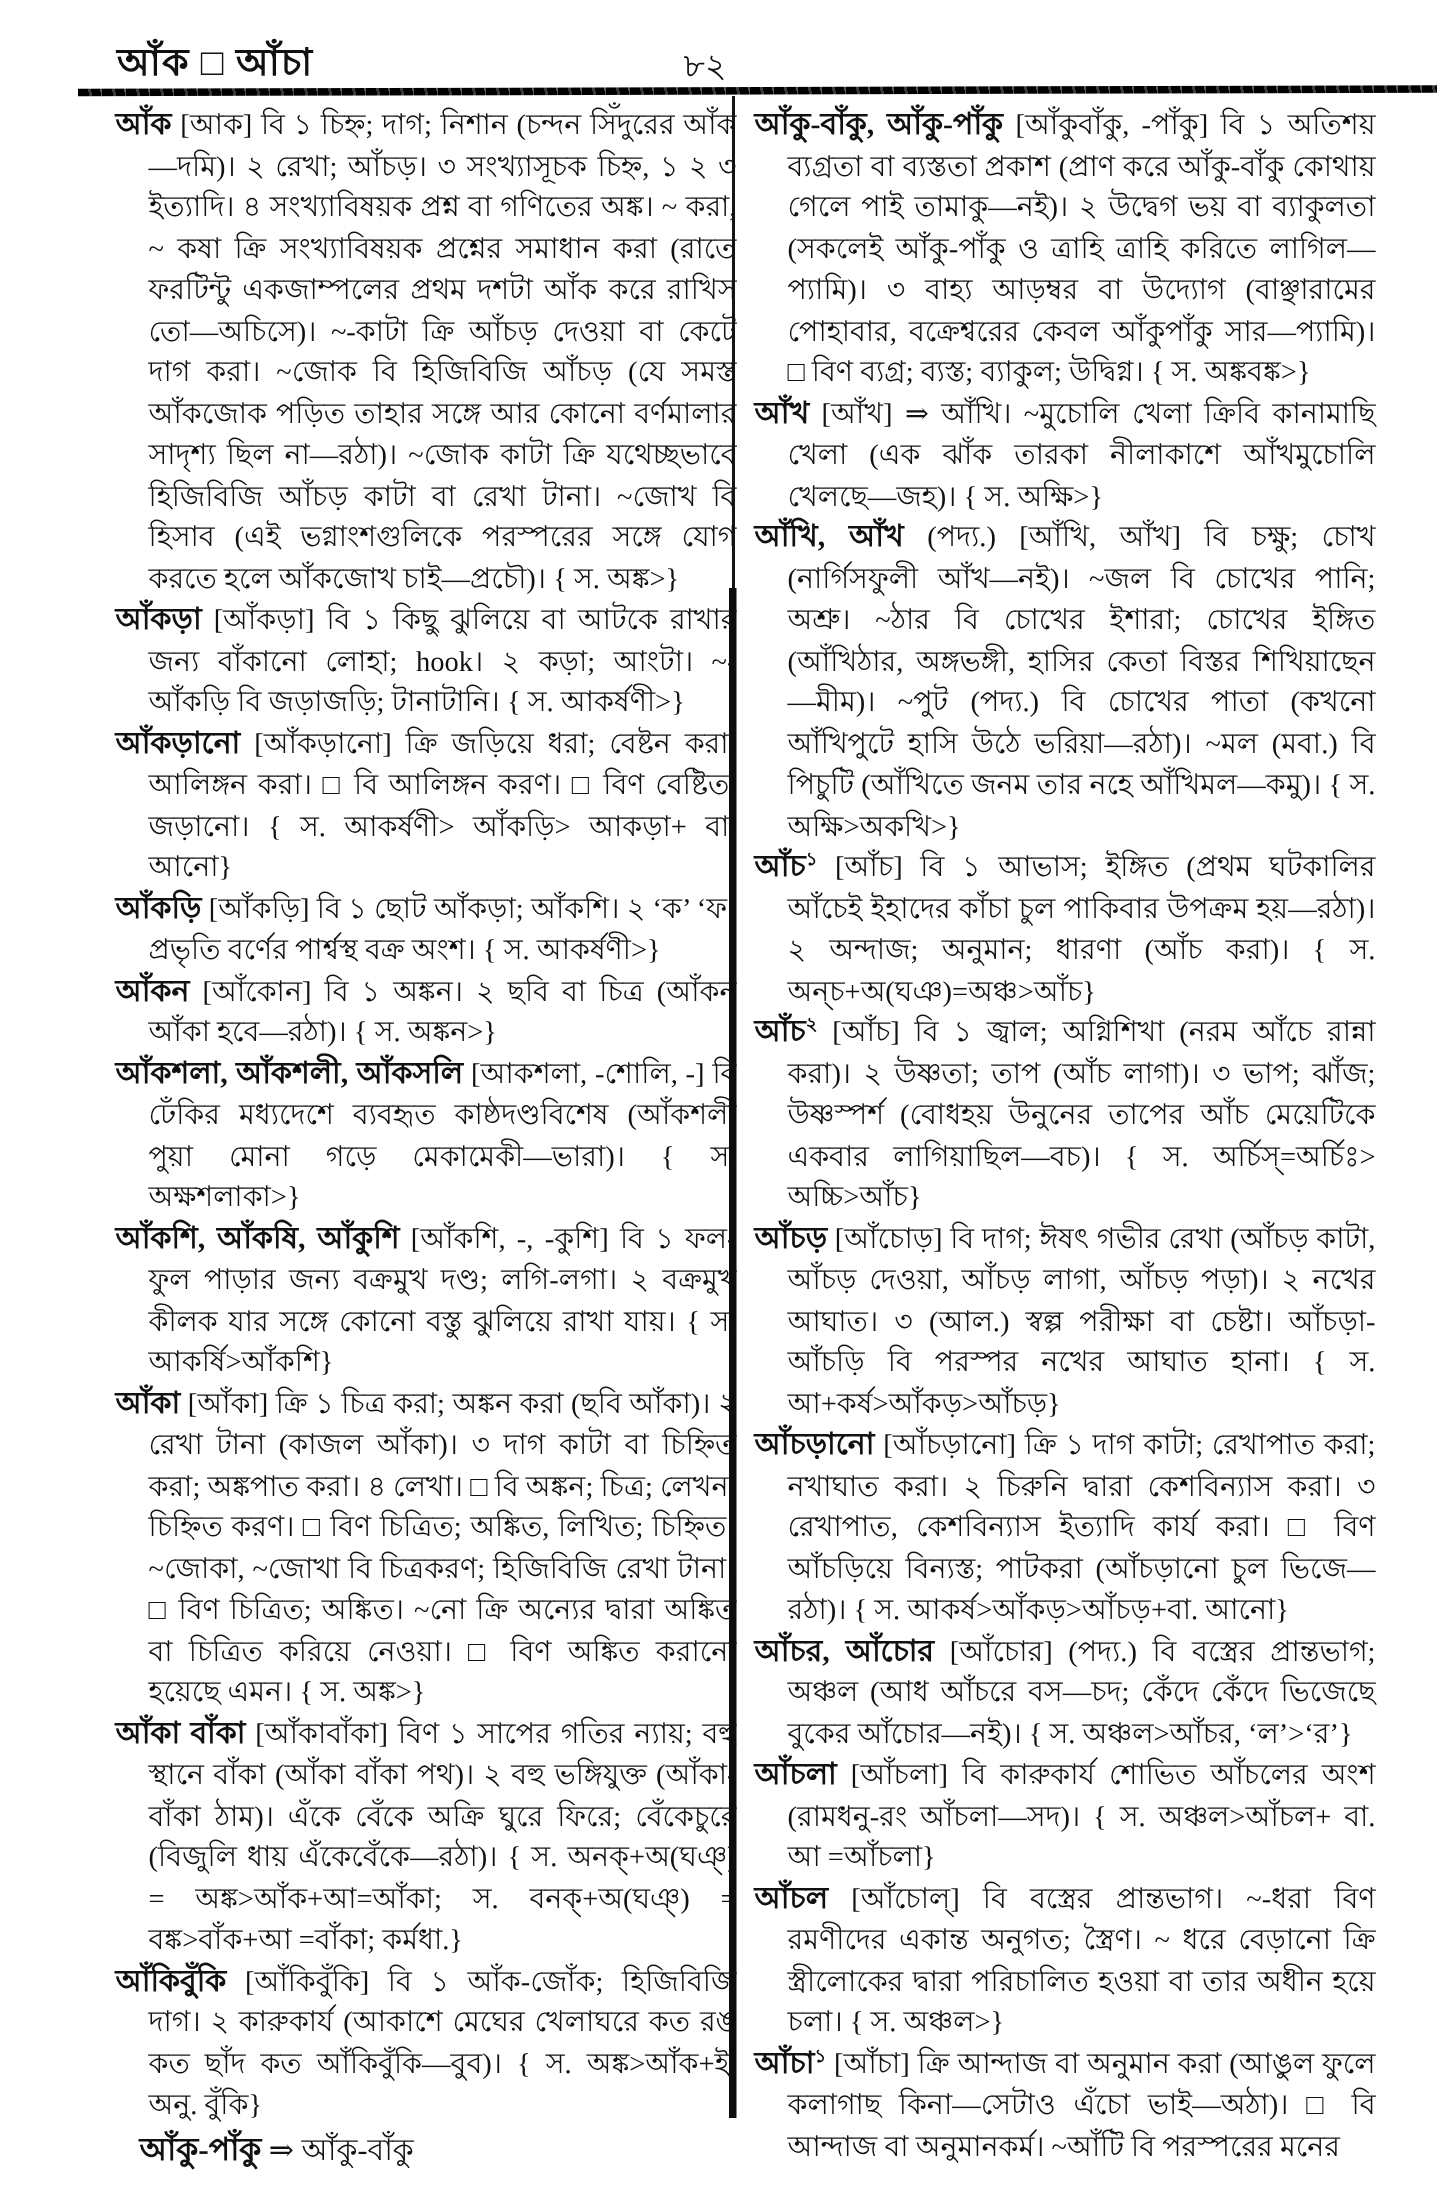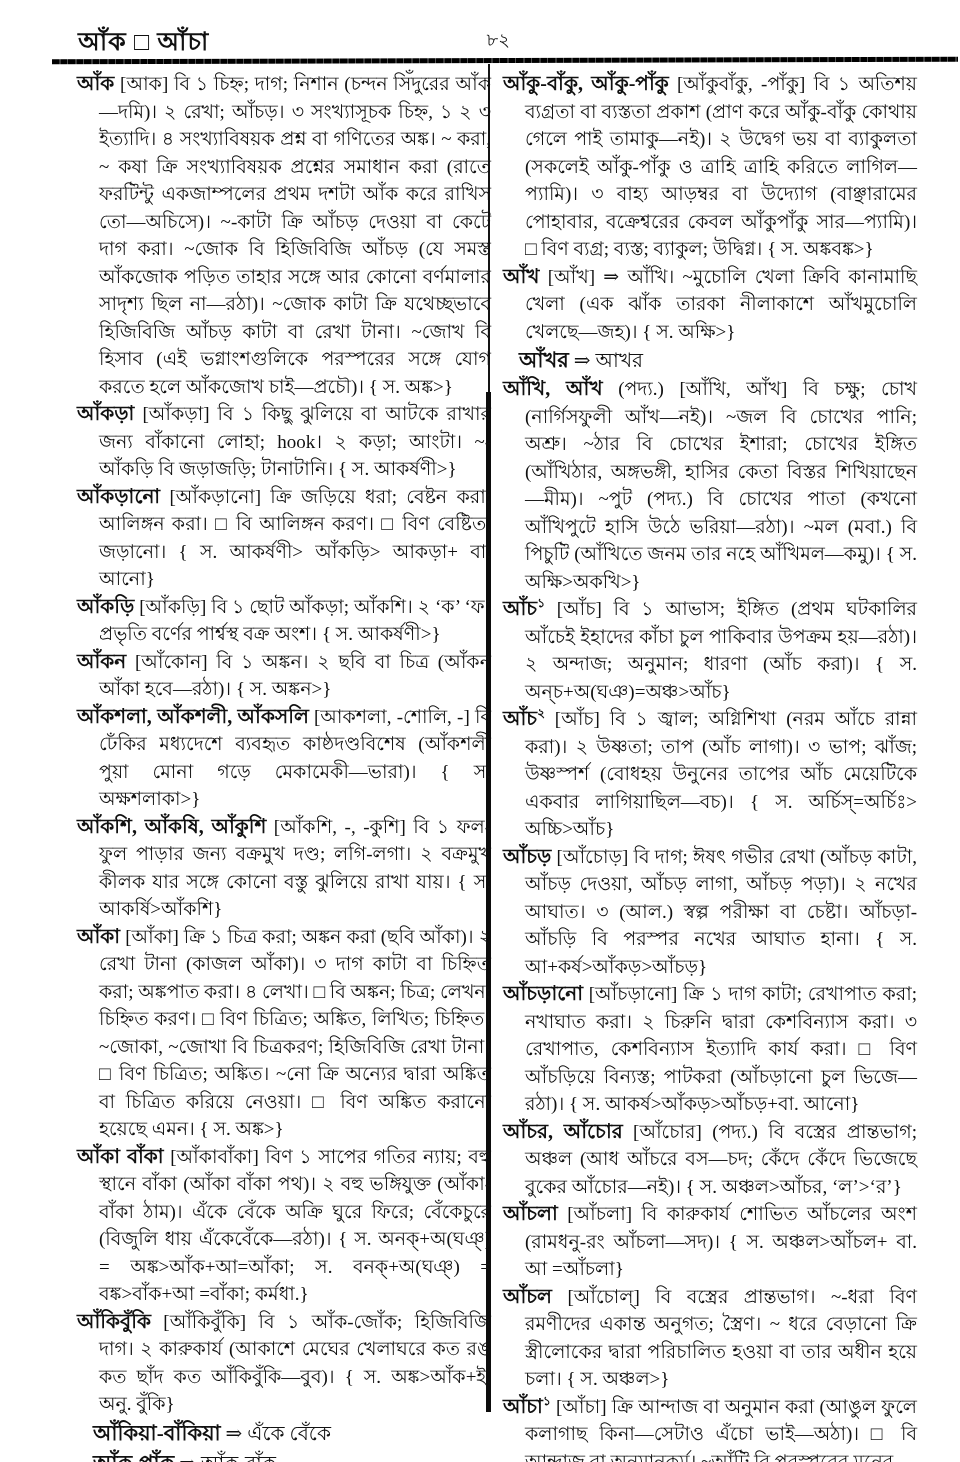--- a/index.html
+++ b/index.html
@@ -25,22 +25,22 @@
     font-size: 25px;
     font-weight: 700;
     letter-spacing: 1px;
     white-space: nowrap;
   }
   .page-number {
     position: absolute;
     top: 26px;
     left: 430px;
     width: 80px;
-    text-align: right;
-    font-size: 18px;
+    text-align: center;
+    font-size: 22px;
   }
   .header-rule {
     position: absolute;
     top: 58px;
     left: 52px;
     right: 2px;
     height: 5px;
     background: repeating-linear-gradient(90deg,
       #000 0 7px, #3a3a3a 7px 9px, #000 9px 15px, #555 15px 16px);
     transform: rotate(-0.15deg);
@@ -113,28 +113,26 @@
       <p class="entry"><span class="headword">আঁক</span><span class="body"> [আক] বি ১ চিহ্ন; দাগ; নিশান (চন্দন সিঁদুরের আঁক—দমি)। ২ রেখা; আঁচড়। ৩ সংখ্যাসূচক চিহ্ন, ১ ২ ৩ ইত্যাদি। ৪ সংখ্যাবিষয়ক প্রশ্ন বা গণিতের অঙ্ক। ~ করা, ~ কষা ক্রি সংখ্যাবিষয়ক প্রশ্নের সমাধান করা (রাতে ফরটিন্টু একজাম্পলের প্রথম দশটা আঁক করে রাখিস তো—অচিসে)। ~-কাটা ক্রি আঁচড় দেওয়া বা কেটে দাগ করা। ~জোক বি হিজিবিজি আঁচড় (যে সমস্ত আঁকজোক পড়িত তাহার সঙ্গে আর কোনো বর্ণমালার সাদৃশ্য ছিল না—রঠা)। ~জোক কাটা ক্রি যথেচ্ছভাবে হিজিবিজি আঁচড় কাটা বা রেখা টানা। ~জোখ বি হিসাব (এই ভগ্নাংশগুলিকে পরস্পরের সঙ্গে যোগ করতে হলে আঁকজোখ চাই—প্রচৌ)। { স. অঙ্ক&gt;}</span></p>
       <p class="entry"><span class="headword">আঁকড়া</span><span class="body"> [আঁকড়া] বি ১ কিছু ঝুলিয়ে বা আটকে রাখার জন্য বাঁকানো লোহা; hook। ২ কড়া; আংটা। ~-আঁকড়ি বি জড়াজড়ি; টানাটানি। { স. আকর্ষণী&gt;}</span></p>
       <p class="entry"><span class="headword">আঁকড়ানো</span><span class="body"> [আঁকড়ানো] ক্রি জড়িয়ে ধরা; বেষ্টন করা; আলিঙ্গন করা। □ বি আলিঙ্গন করণ। □ বিণ বেষ্টিত, জড়ানো। { স. আকর্ষণী&gt; আঁকড়ি&gt; আকড়া+ বা. আনো}</span></p>
       <p class="entry"><span class="headword">আঁকড়ি</span><span class="body"> [আঁকড়ি] বি ১ ছোট আঁকড়া; আঁকশি। ২ ‘ক’ ‘ফ’ প্রভৃতি বর্ণের পার্শ্বস্থ বক্র অংশ। { স. আকর্ষণী&gt;}</span></p>
       <p class="entry"><span class="headword">আঁকন</span><span class="body"> [আঁকোন] বি ১ অঙ্কন। ২ ছবি বা চিত্র (আঁকন আঁকা হবে—রঠা)। { স. অঙ্কন&gt;}</span></p>
       <p class="entry"><span class="headword">আঁকশলা, আঁকশলী, আঁকসলি</span><span class="body"> [আকশলা, -শোলি, -] বি ঢেঁকির মধ্যদেশে ব্যবহৃত কাষ্ঠদণ্ডবিশেষ (আঁকশলী পুয়া মোনা গড়ে মেকামেকী—ভারা)। { স. অক্ষশলাকা&gt;}</span></p>
       <p class="entry"><span class="headword">আঁকশি, আঁকষি, আঁকুশি</span><span class="body"> [আঁকশি, -, -কুশি] বি ১ ফল-ফুল পাড়ার জন্য বক্রমুখ দণ্ড; লগি-লগা। ২ বক্রমুখ কীলক যার সঙ্গে কোনো বস্তু ঝুলিয়ে রাখা যায়। { স. আকর্ষি&gt;আঁকশি}</span></p>
       <p class="entry"><span class="headword">আঁকা</span><span class="body"> [আঁকা] ক্রি ১ চিত্র করা; অঙ্কন করা (ছবি আঁকা)। ২ রেখা টানা (কাজল আঁকা)। ৩ দাগ কাটা বা চিহ্নিত করা; অঙ্কপাত করা। ৪ লেখা। □ বি অঙ্কন; চিত্র; লেখন; চিহ্নিত করণ। □ বিণ চিত্রিত; অঙ্কিত, লিখিত; চিহ্নিত। ~জোকা, ~জোখা বি চিত্রকরণ; হিজিবিজি রেখা টানা। □ বিণ চিত্রিত; অঙ্কিত। ~নো ক্রি অন্যের দ্বারা অঙ্কিত বা চিত্রিত করিয়ে নেওয়া। □ বিণ অঙ্কিত করানো হয়েছে এমন। { স. অঙ্ক&gt;}</span></p>
       <p class="entry"><span class="headword">আঁকা বাঁকা</span><span class="body"> [আঁকাবাঁকা] বিণ ১ সাপের গতির ন্যায়; বহু স্থানে বাঁকা (আঁকা বাঁকা পথ)। ২ বহু ভঙ্গিযুক্ত (আঁকা-বাঁকা ঠাম)। এঁকে বেঁকে অক্রি ঘুরে ফিরে; বেঁকেচুরে (বিজুলি ধায় এঁকেবেঁকে—রঠা)। { স. অনক্+অ(ঘঞ্) = অঙ্ক&gt;আঁক+আ=আঁকা; স. বনক্+অ(ঘঞ্) = বঙ্ক&gt;বাঁক+আ =বাঁকা; কর্মধা.}</span></p>
       <p class="entry"><span class="headword">আঁকিবুঁকি</span><span class="body"> [আঁকিবুঁকি] বি ১ আঁক-জোঁক; হিজিবিজি দাগ। ২ কারুকার্য (আকাশে মেঘের খেলাঘরে কত রঙ কত ছাঁদ কত আঁকিবুঁকি—বুব)। { স. অঙ্ক&gt;আঁক+ই, অনু. বুঁকি}</span></p>
-      <p class="entry xref"><span class="headword">আঁকিয়া-বাঁকিয়া</span><span class="body"> ⇒ এঁকে বেঁকে</span></p>
       <p class="entry xref"><span class="headword">আঁকু-পাঁকু</span><span class="body"> ⇒ আঁকু-বাঁকু</span></p>
     </div>
 
   <div class="col col-right" id="right-col">
       <p class="entry"><span class="headword">আঁকু-বাঁকু, আঁকু-পাঁকু</span><span class="body"> [আঁকুবাঁকু, -পাঁকু] বি ১ অতিশয় ব্যগ্রতা বা ব্যস্ততা প্রকাশ (প্রাণ করে আঁকু-বাঁকু কোথায় গেলে পাই তামাকু—নই)। ২ উদ্বেগ ভয় বা ব্যাকুলতা (সকলেই আঁকু-পাঁকু ও ত্রাহি ত্রাহি করিতে লাগিল—প্যামি)। ৩ বাহ্য আড়ম্বর বা উদ্যোগ (বাঞ্ছারামের পোহাবার, বক্রেশ্বরের কেবল আঁকুপাঁকু সার—প্যামি)। □ বিণ ব্যগ্র; ব্যস্ত; ব্যাকুল; উদ্বিগ্ন। { স. অঙ্কবঙ্ক&gt;}</span></p>
       <p class="entry"><span class="headword">আঁখ</span><span class="body"> [আঁখ] ⇒ আঁখি। ~মুচোলি খেলা ক্রিবি কানামাছি খেলা (এক ঝাঁক তারকা নীলাকাশে আঁখমুচোলি খেলছে—জহ)। { স. অক্ষি&gt;}</span></p>
-      <p class="entry xref"><span class="headword">আঁখর</span><span class="body"> ⇒ আখর</span></p>
       <p class="entry"><span class="headword">আঁখি, আঁখ</span><span class="body"> (পদ্য.) [আঁখি, আঁখ] বি চক্ষু; চোখ (নার্গিসফুলী আঁখ—নই)। ~জল বি চোখের পানি; অশ্রু। ~ঠার বি চোখের ইশারা; চোখের ইঙ্গিত (আঁখিঠার, অঙ্গভঙ্গী, হাসির কেতা বিস্তর শিখিয়াছেন—মীম)। ~পুট (পদ্য.) বি চোখের পাতা (কখনো আঁখিপুটে হাসি উঠে ভরিয়া—রঠা)। ~মল (মবা.) বি পিচুটি (আঁখিতে জনম তার নহে আঁখিমল—কমু)। { স. অক্ষি&gt;অকখি&gt;}</span></p>
       <p class="entry"><span class="headword">আঁচ<sup>১</sup></span><span class="body"> [আঁচ] বি ১ আভাস; ইঙ্গিত (প্রথম ঘটকালির আঁচেই ইহাদের কাঁচা চুল পাকিবার উপক্রম হয়—রঠা)। ২ অন্দাজ; অনুমান; ধারণা (আঁচ করা)। { স. অন্চ+অ(ঘঞ)=অঞ্চ&gt;আঁচ}</span></p>
       <p class="entry"><span class="headword">আঁচ<sup>২</sup></span><span class="body"> [আঁচ] বি ১ জ্বাল; অগ্নিশিখা (নরম আঁচে রান্না করা)। ২ উষ্ণতা; তাপ (আঁচ লাগা)। ৩ ভাপ; ঝাঁজ; উষ্ণস্পর্শ (বোধহয় উনুনের তাপের আঁচ মেয়েটিকে একবার লাগিয়াছিল—বচ)। { স. অর্চিস্=অর্চিঃ&gt; অচ্চি&gt;আঁচ}</span></p>
       <p class="entry"><span class="headword">আঁচড়</span><span class="body"> [আঁচোড়] বি দাগ; ঈষৎ গভীর রেখা (আঁচড় কাটা, আঁচড় দেওয়া, আঁচড় লাগা, আঁচড় পড়া)। ২ নখের আঘাত। ৩ (আল.) স্বল্প পরীক্ষা বা চেষ্টা। আঁচড়া-আঁচড়ি বি পরস্পর নখের আঘাত হানা। { স. আ+কর্ষ&gt;আঁকড়&gt;আঁচড়}</span></p>
       <p class="entry"><span class="headword">আঁচড়ানো</span><span class="body"> [আঁচড়ানো] ক্রি ১ দাগ কাটা; রেখাপাত করা; নখাঘাত করা। ২ চিরুনি দ্বারা কেশবিন্যাস করা। ৩ রেখাপাত, কেশবিন্যাস ইত্যাদি কার্য করা। □ বিণ আঁচড়িয়ে বিন্যস্ত; পাটকরা (আঁচড়ানো চুল ভিজে—রঠা)। { স. আকর্ষ&gt;আঁকড়&gt;আঁচড়+বা. আনো}</span></p>
       <p class="entry"><span class="headword">আঁচর, আঁচোর</span><span class="body"> [আঁচোর] (পদ্য.) বি বস্ত্রের প্রান্তভাগ; অঞ্চল (আধ আঁচরে বস—চদ; কেঁদে কেঁদে ভিজেছে বুকের আঁচোর—নই)। { স. অঞ্চল&gt;আঁচর, ‘ল’&gt;‘র’}</span></p>
       <p class="entry"><span class="headword">আঁচলা</span><span class="body"> [আঁচলা] বি কারুকার্য শোভিত আঁচলের অংশ (রামধনু-রং আঁচলা—সদ)। { স. অঞ্চল&gt;আঁচল+ বা. আ =আঁচলা}</span></p>
       <p class="entry"><span class="headword">আঁচল</span><span class="body"> [আঁচোল্] বি বস্ত্রের প্রান্তভাগ। ~-ধরা বিণ রমণীদের একান্ত অনুগত; স্ত্রৈণ। ~ ধরে বেড়ানো ক্রি স্ত্রীলোকের দ্বারা পরিচালিত হওয়া বা তার অধীন হয়ে চলা। { স. অঞ্চল&gt;}</span></p>
       <p class="entry"><span class="headword">আঁচা<sup>১</sup></span><span class="body"> [আঁচা] ক্রি আন্দাজ বা অনুমান করা (আঙুল ফুলে কলাগাছ কিনা—সেটাও এঁচো ভাই—অঠা)। □ বি আন্দাজ বা অনুমানকর্ম। ~আঁটি বি পরস্পরের মনের</span></p>
     </div>

